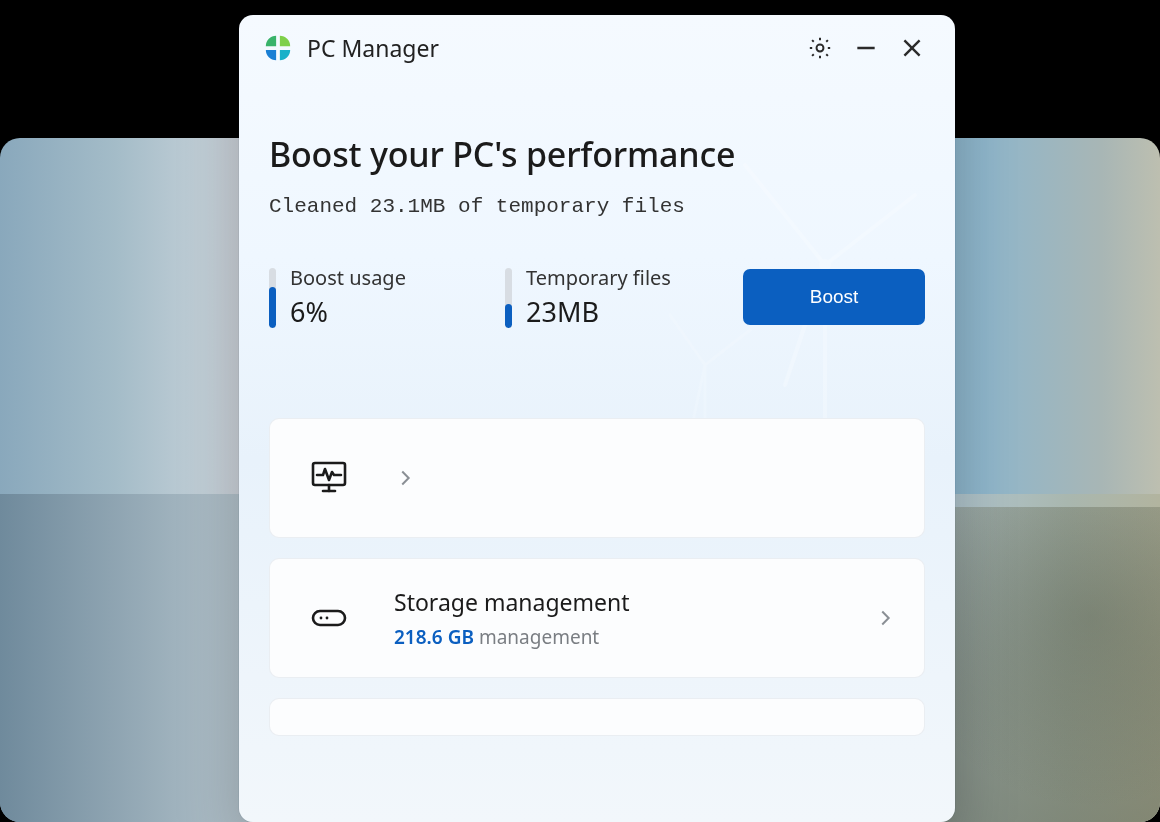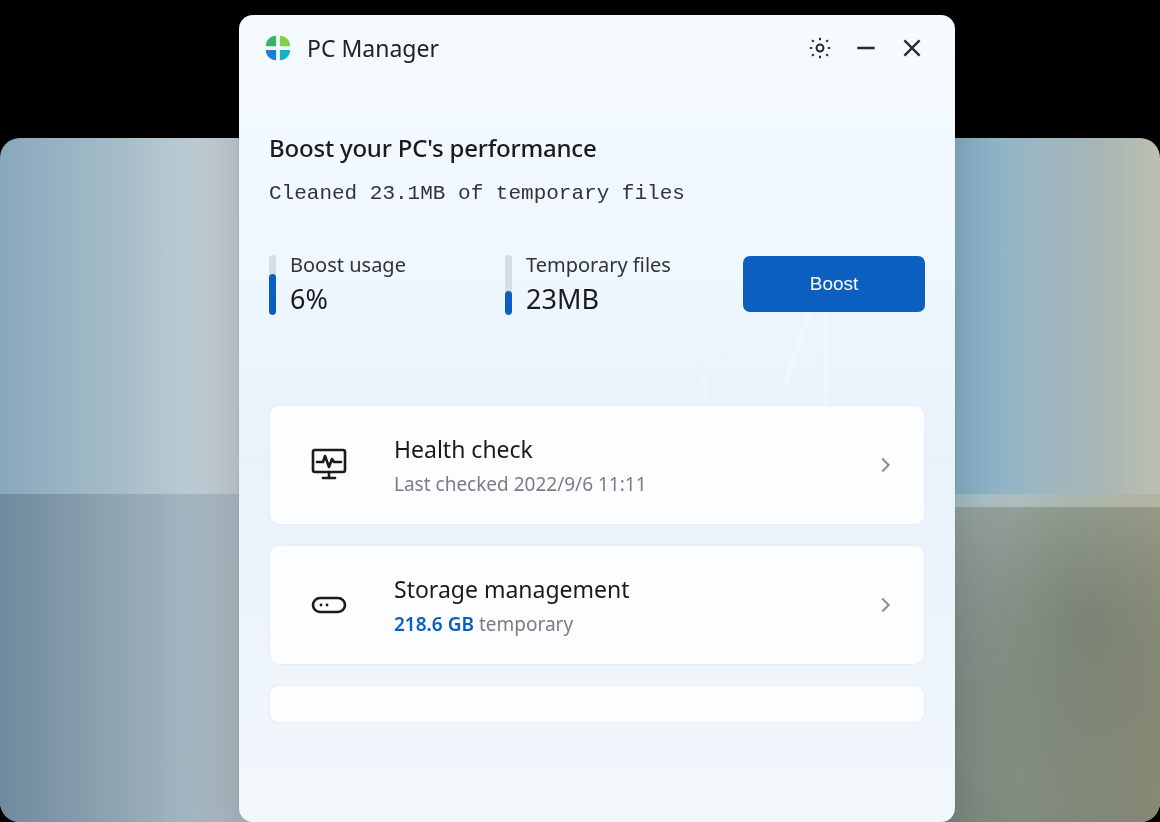--- a/index.html
+++ b/index.html
@@ -55,21 +55,21 @@
   .titlebar { display: flex; align-items: center; height: 66px; padding: 0 20px 0 24px; }
   .titlebar .logo { width: 30px; height: 30px; margin-right: 14px; flex: none; }
   .titlebar .title { font-size: 23px; color: #222; font-weight: 400; }
   .titlebar .spacer { flex: 1; }
   .tb-btn { width: 46px; height: 46px; display: flex; align-items: center; justify-content: center; cursor: pointer; border-radius: 6px; }
   .tb-btn svg { width: 26px; height: 26px; }
 
   
   .content { position: relative; padding: 50px 30px 0 30px; z-index: 2; }
 
-  .hero-title { font-size: 24px; color: #1b1b1b; font-weight: 500; letter-spacing: -0.2px; }
+  .hero-title { font-size: 34px; color: #1b1b1b; font-weight: 500; letter-spacing: -0.2px; }
   .hero-sub   { margin-top: 18px; font-size: 21px; color: #333; font-family: Liberation Mono, monospace; }
 
   .stats-row { display: flex; align-items: flex-start; margin-top: 46px; gap: 36px; }
   .stat { display: flex; align-items: flex-start; gap: 14px; min-width: 200px; }
   .gauge { width: 7px; height: 60px; background: #d8dde3; border-radius: 4px; position: relative; overflow: hidden; margin-top: 4px; }
   .gauge .fill { position: absolute; left: 0; right: 0; bottom: 0; background: #0b5fc0; border-radius: 4px; }
   .stat-text .label { font-size: 20px; color: #333; }
   .stat-text .value { font-size: 27px; color: #1b1b1b; margin-top: 2px; }
   .boost-btn {
     margin-left: auto;
@@ -188,41 +188,37 @@
 
         <div class="card">
           <span class="card-icon">
             <svg viewBox="0 0 42 42" fill="none" stroke="#1b1b1b" stroke-width="2.6" stroke-linecap="round" stroke-linejoin="round">
               <rect x="5" y="6" width="32" height="22" rx="2"></rect>
               <path d="M9 18 h6 l2 -6 l4 11 l3 -8 l2 3 h7"></path>
               <line x1="15" y1="34" x2="27" y2="34"></line>
               <line x1="21" y1="28" x2="21" y2="34"></line>
             </svg>
           </span>
-          <div class="card-body">
-            <div class="card-title">Health check</div>
-            <div class="card-sub">Last checked 2022/9/6 11:11</div>
-          </div>
           <svg class="chev" viewBox="0 0 24 24" fill="none" stroke="#8a8f95" stroke-width="2.2">
             <polyline points="9 5 16 12 9 19"></polyline>
           </svg>
         </div>
 
         <div class="card">
           <span class="card-icon">
             <svg viewBox="0 0 42 42" fill="none" stroke="#1b1b1b" stroke-width="2.6" stroke-linecap="round" stroke-linejoin="round">
               <rect x="5" y="14" width="32" height="14" rx="7"></rect>
               <circle cx="13" cy="21" r="1.4" fill="#1b1b1b" stroke="none"></circle>
               <circle cx="19" cy="21" r="1.4" fill="#1b1b1b" stroke="none"></circle>
             </svg>
           </span>
           <div class="card-body">
             <div class="card-title">Storage management</div>
             <div class="card-sub">
-              <span class="highlight">218.6 GB</span><span> temporary</span>
+              <span class="highlight">218.6 GB</span><span> management</span>
             </div>
           </div>
           <svg class="chev" viewBox="0 0 24 24" fill="none" stroke="#8a8f95" stroke-width="2.2">
             <polyline points="9 5 16 12 9 19"></polyline>
           </svg>
         </div>
 
         <div class="card peek"></div>
       </div>
 

